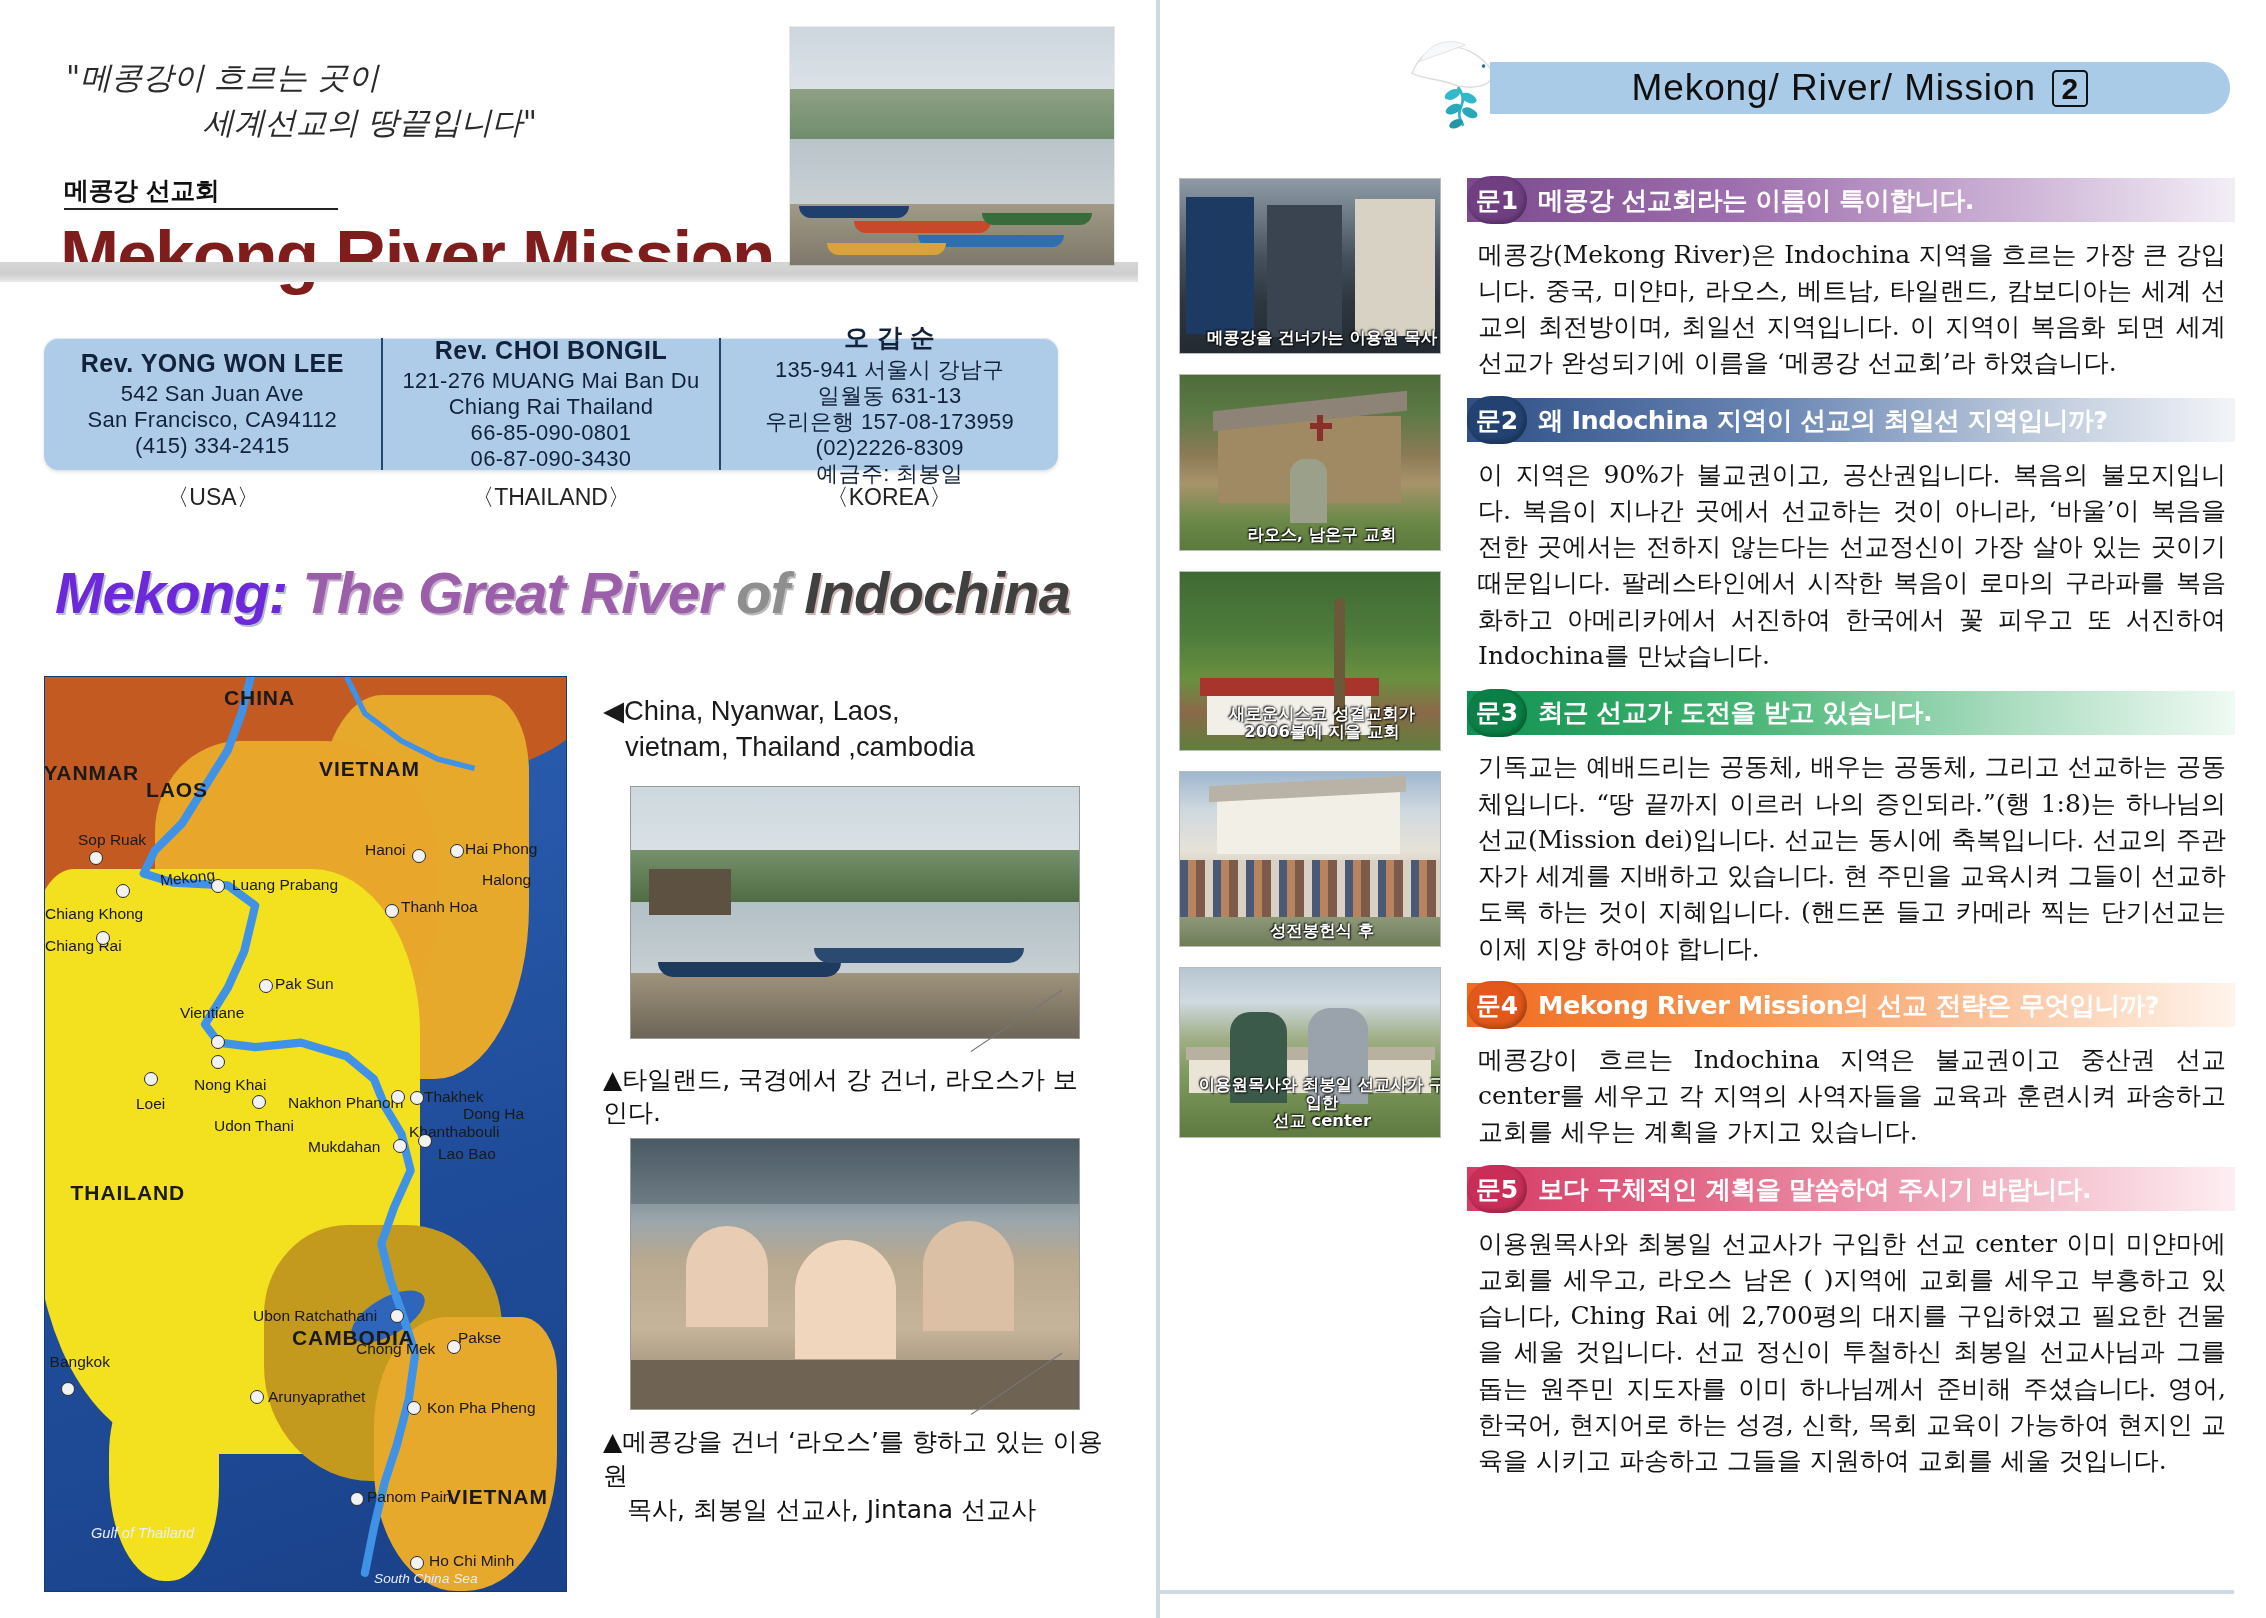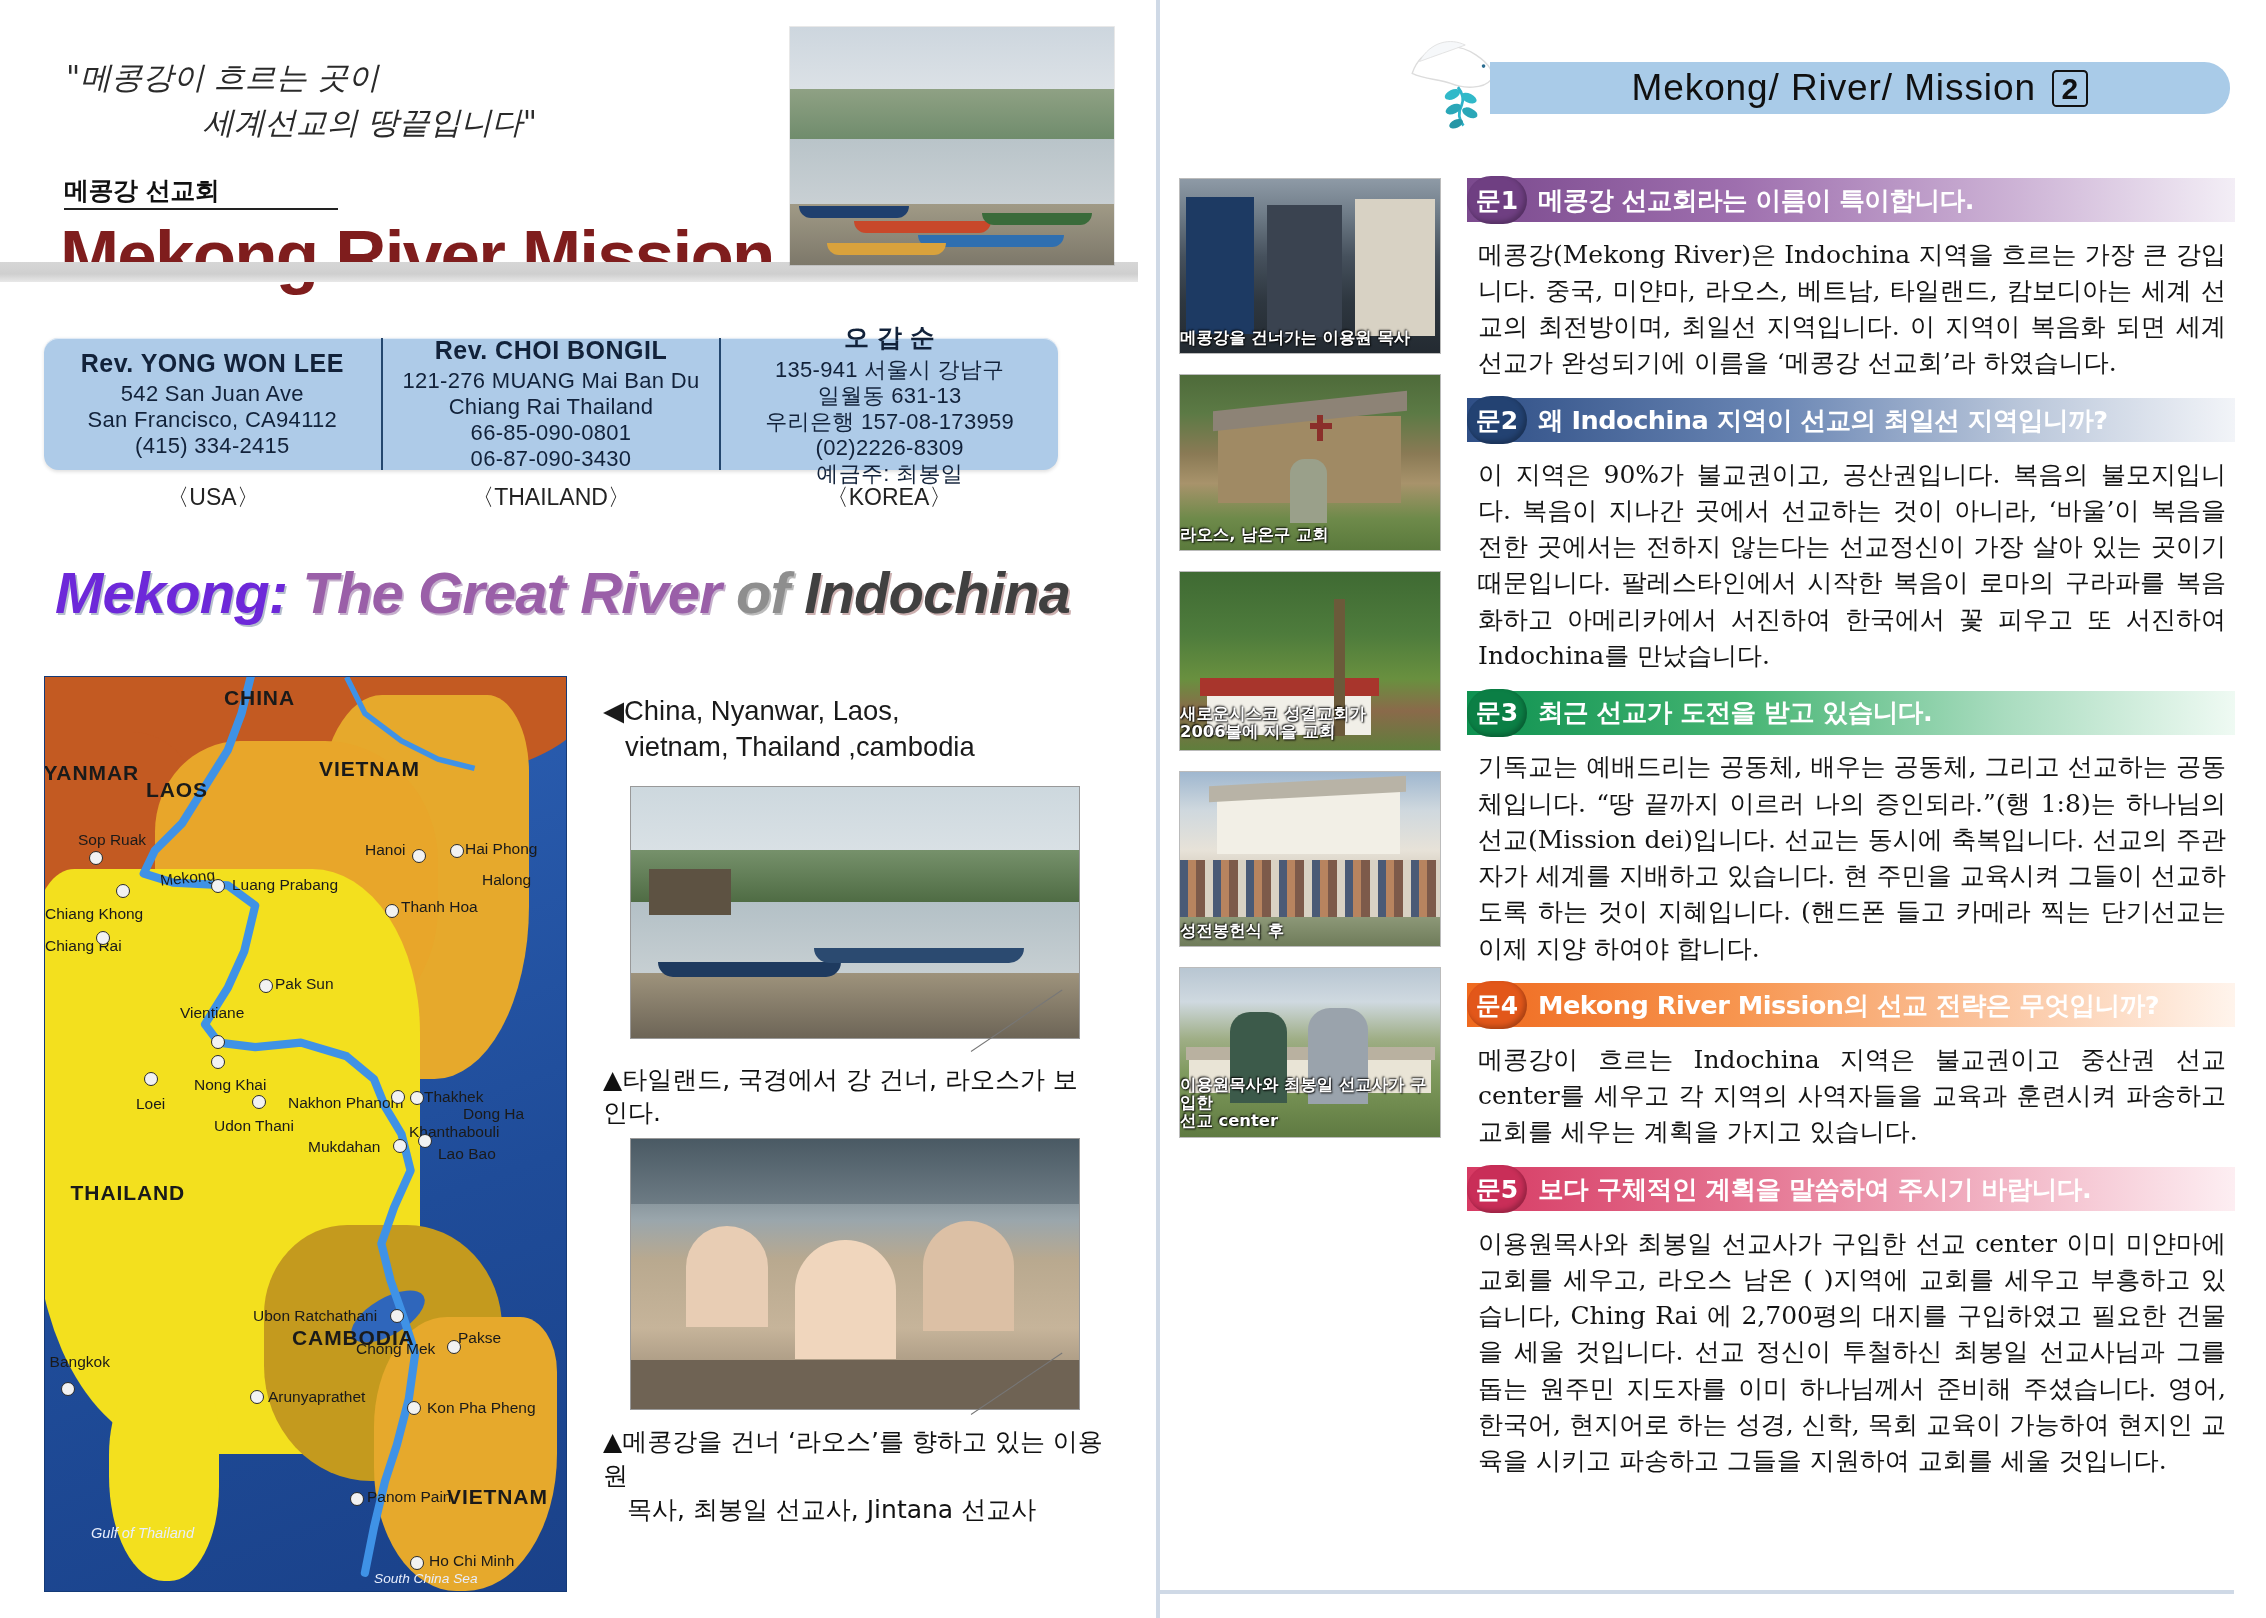--- a/index.html
+++ b/index.html
@@ -154,21 +154,21 @@
   }
   .badge2{
     display:inline-block;margin-left:16.4px;border:2.7px solid #111;border-radius:4.6px;
     padding:0 7.3px;font-weight:bold;font-size:30px;line-height:33px;
   }
   .dove{position:absolute;left:265px;top:23px;width:119px;height:110px;}
 
   .photo-col{position:absolute;left:41px;top:178px;width:260px;}
   .rphoto{position:relative;width:260px;margin-bottom:20px;overflow:hidden;border:0.9px solid #bbb;}
   .rphoto .cap{
-    position:absolute;left:0;bottom:5.5px;width:100%;text-align:left;
+    position:absolute;left:12px;bottom:5.5px;width:100%;text-align:center;
     color:#fff;font-size:16.4px;font-weight:bold;font-family:"DejaVu Sans",sans-serif;
     text-shadow:0.9px 0.9px 1.8px #000,-0.9px -0.9px 1.8px #000;
     line-height:1.1;
   }
   .ph1{height:174px;background:linear-gradient(180deg,#8e9aa6 0%,#6f7c88 20%,#45505c 45%,#2e3740 70%,#232a31 100%);}
   .ph2{height:175px;background:linear-gradient(180deg,#4e6b3a 0%,#5c7a45 22%,#8a7a55 45%,#a8936b 62%,#6e8a4a 82%,#5a7a3c 100%);}
   .ph3{height:178px;background:linear-gradient(180deg,#3f6a33 0%,#4e7c3c 35%,#69903f 60%,#8a6a4a 78%,#5f7e3c 100%);}
   .ph4{height:174px;background:linear-gradient(180deg,#9fb7cf 0%,#cfd8de 22%,#e7e2d8 45%,#cfc6b6 62%,#8f9a7a 82%,#6f7c5a 100%);}
   .ph5{height:169px;background:linear-gradient(180deg,#b8c6d2 0%,#cfd9e0 20%,#9fae86 42%,#7f9a5e 62%,#6f8a4e 82%,#5f7a42 100%);}
 

